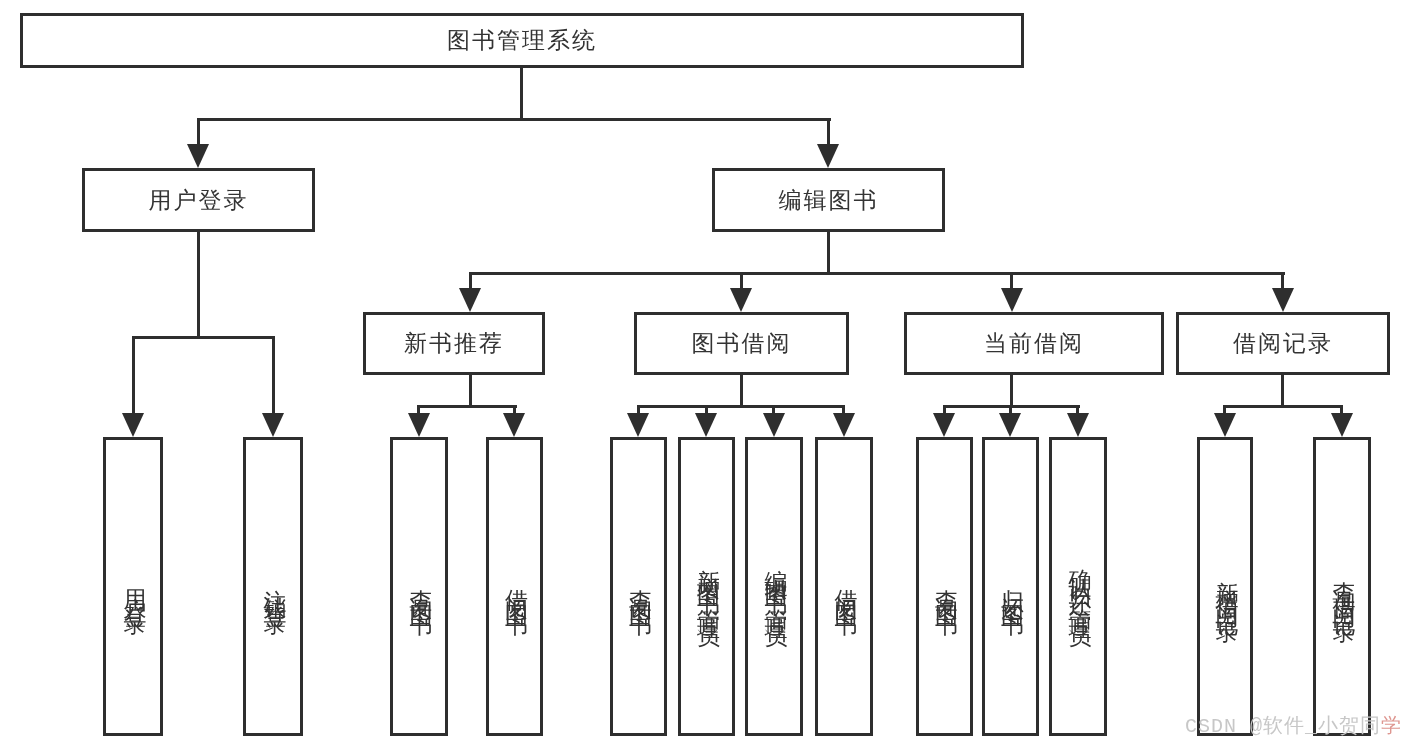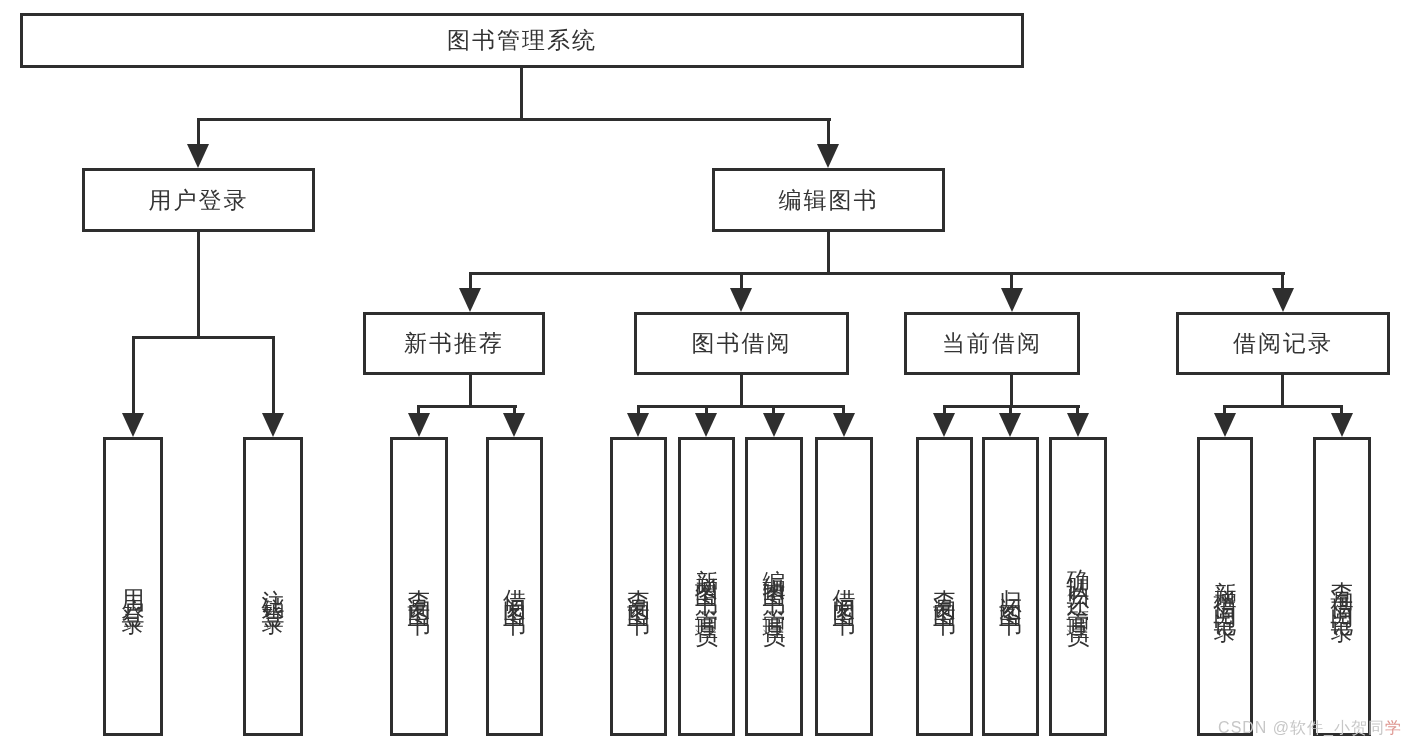--- a/index.html
+++ b/index.html
@@ -1,39 +1,39 @@
 <!DOCTYPE html>
 <html><head>
 <meta charset="utf-8">
 <style>
   html,body{margin:0;padding:0;background:#ffffff;}
   .canvas{
     position:relative;width:1405px;height:747px;background:#ffffff;
-    font-family:Liberation Sans, sans-serif;overflow:hidden;
+    font-family:Liberation Mono, monospace;overflow:hidden;
   }
   .box{
     position:absolute;box-sizing:border-box;border:3px solid #2e2e2e;background:#ffffff;
     display:flex;align-items:center;justify-content:center;
     color:#333333;font-size:23px;letter-spacing:2px;
   }
   .hbox{height:63px;top:312px;}
   .vbox{
     top:437px;height:299px;
     writing-mode:vertical-rl;text-orientation:mixed;
     font-size:23px;letter-spacing:8px;line-height:1;
   }
   .line{position:absolute;background:#2e2e2e;}
   .arrow{
     position:absolute;width:0;height:0;
     border-left:11px solid transparent;border-right:11px solid transparent;
     border-top:24px solid #2e2e2e;
   }
   .watermark{
     position:absolute;right:3px;bottom:8px;
-    font-size:16px;color:#c7c7c7;letter-spacing:1px;white-space:nowrap;
+    font-size:20px;color:#c7c7c7;letter-spacing:1px;white-space:nowrap;
   }
   .watermark .accent{color:#de9690;}
 </style>
 </head>
 <body>
 
 <div class="canvas">
 
   <div class="box" style="left:20px;top:13px;width:1004px;height:55px;">
     <span>图书管理系统</span>
@@ -70,21 +70,21 @@
   <div class="arrow" style="left:1001px;top:288px;"></div>
   <div class="line" style="left:1281px;top:274px;width:3px;height:15px;"></div>
   <div class="arrow" style="left:1272px;top:288px;"></div>
 
   <div class="box hbox" style="left:363px;width:182px;">
     <span>新书推荐</span>
   </div>
   <div class="box hbox" style="left:634px;width:215px;">
     <span>图书借阅</span>
   </div>
-  <div class="box hbox" style="left:904px;width:176px;">
+  <div class="box hbox" style="left:904px;width:260px;">
     <span>当前借阅</span>
   </div>
   <div class="box hbox" style="left:1176px;width:214px;">
     <span>借阅记录</span>
   </div>
 
   <div class="line" style="left:469px;top:374px;width:3px;height:33px;"></div>
   <div class="line" style="left:740px;top:374px;width:3px;height:33px;"></div>
   <div class="line" style="left:1010px;top:374px;width:3px;height:33px;"></div>
   <div class="line" style="left:1281px;top:374px;width:3px;height:33px;"></div>

